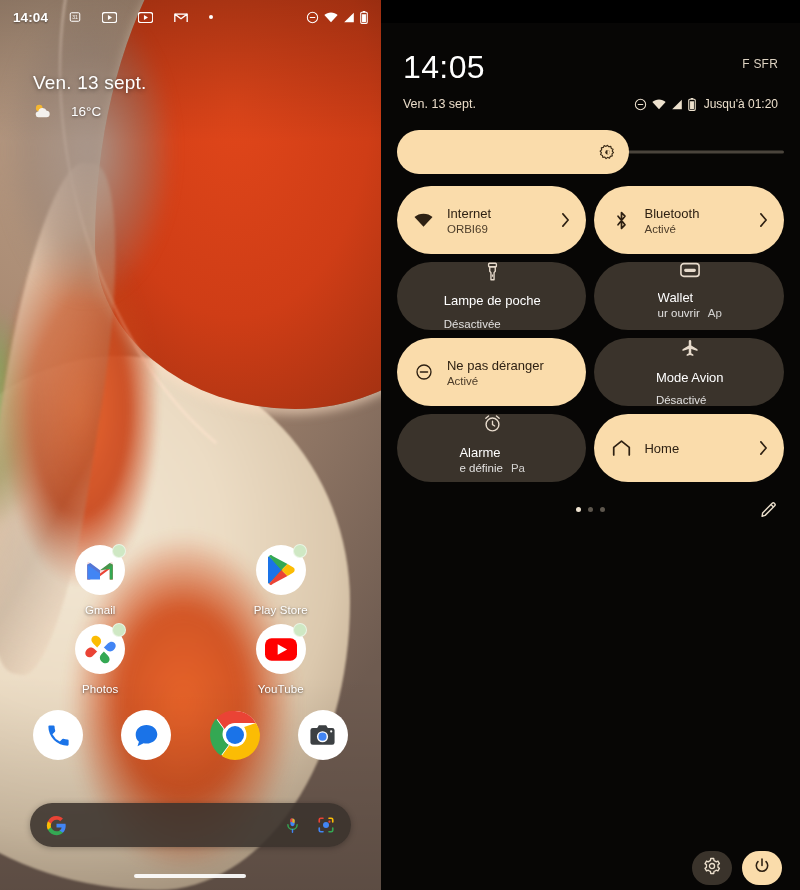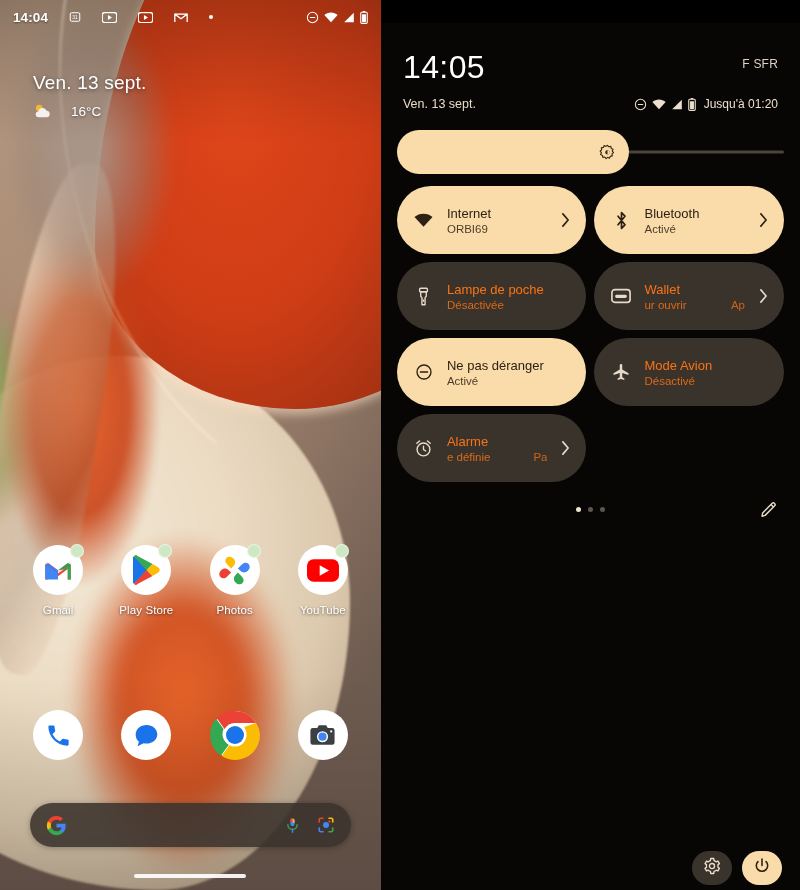--- a/index.html
+++ b/index.html
@@ -90,21 +90,21 @@
   
   .datewidget { position:absolute; left:33px; top:72px; z-index:6; color:#fff; }
   .dw-date { font-size:19px; font-weight:400; letter-spacing:.2px;
     text-shadow:0 1px 4px rgba(0,0,0,.5); }
   .dw-row { display:flex; align-items:center; gap:19px; margin-top:9px; }
   .dw-temp { font-size:13.5px; font-weight:500; text-shadow:0 1px 3px rgba(0,0,0,.5); }
 
   
   .appgrid {
     position:absolute; left:0; right:0; top:545px; z-index:6;
-    display:grid; grid-template-columns:repeat(4,1fr); padding:0 14px;
+    display:grid; grid-template-columns:repeat(2,1fr); padding:0 14px;gap:8px;
   }
   .app { display:flex; flex-direction:column; align-items:center; gap:9px; }
   .app-ico-wrap { position:relative; width:50px; height:50px; }
   .app-ico {
     width:50px; height:50px; border-radius:50%;
     display:flex; align-items:center; justify-content:center;
     overflow:hidden;
   }
   .app-ico.white { background:#fff; }
   .badge {
@@ -167,21 +167,21 @@
     padding-right:13px;
   }
 
   
   .tiles { margin:12px 16px 0 16px; display:grid; grid-template-columns:1fr 1fr; gap:8px 8px; }
   .tile {
     height:68px; border-radius:34px; display:flex; align-items:center;
     padding:0 15px 0 16px; gap:12px; position:relative; overflow:hidden;
   }
   .tile.on  { background:#fadcab; color:#2e2113; }
-  .tile.off { background:#3a332b; color:#f97316; }
+  .tile.off { background:#3a332b; color:#ffffff;flex-direction:column; }
   .tile-ic { flex:0 0 auto; display:flex; align-items:center; justify-content:center; width:22px; }
   .tile-txt { flex:1; min-width:0; display:flex; flex-direction:column; gap:2px;justify-content:space-between; }
   .tile-title { font-size:13px; font-weight:500; white-space:nowrap; overflow:hidden; }
   .tile-sub { font-size:11.5px; opacity:.85; white-space:nowrap; overflow:hidden; }
   .tile-sub.marquee { display:flex; justify-content:space-between; gap:8px; }
   .tile-sub.marquee .m2 { opacity:.9; }
   .chev { flex:0 0 auto; width:12px; display:flex; align-items:center; justify-content:center; }
 
   
   .qs-footrow { display:flex; align-items:center; margin:14px 22px 0 22px; position:relative; height:26px; }
@@ -555,20 +555,36 @@
             <span class="m2">Pa</span>
           </span>
         </span>
         <span class="chev">
           <svg width="9" height="14" viewBox="0 0 10 16">
               <path d="M2 1l6 7-6 7" fill="none" stroke="#e6dacb" stroke-width="1.9" stroke-linecap="round" stroke-linejoin="round"></path>
             </svg>
         </span>
       </div>
 
+      <div class="tile on">
+        <span class="tile-ic">
+          <svg width="19" height="18" viewBox="0 0 22 20">
+            <path d="M2 18V9.2L11 2l9 7.2V18" fill="none" stroke="#2e2113" stroke-width="2" stroke-linejoin="round" stroke-linecap="round"></path>
+            <path d="M6.4 18v-5.6h9.2V18" fill="#2e2113" opacity="0"></path>
+          </svg>
+        </span>
+        <span class="tile-txt">
+          <span class="tile-title">Home</span>
+        </span>
+        <span class="chev">
+          <svg width="9" height="14" viewBox="0 0 10 16">
+              <path d="M2 1l6 7-6 7" fill="none" stroke="#2e2113" stroke-width="1.9" stroke-linecap="round" stroke-linejoin="round"></path>
+            </svg>
+        </span>
+      </div>
     </div>
 
     <div class="qs-footrow">
       <div class="dots" id="qsDots">
           <span class="dot active"></span>
           <span class="dot"></span>
           <span class="dot"></span>
         </div>
       <span class="pencil">
         <svg width="18" height="18" viewBox="0 0 24 24">

